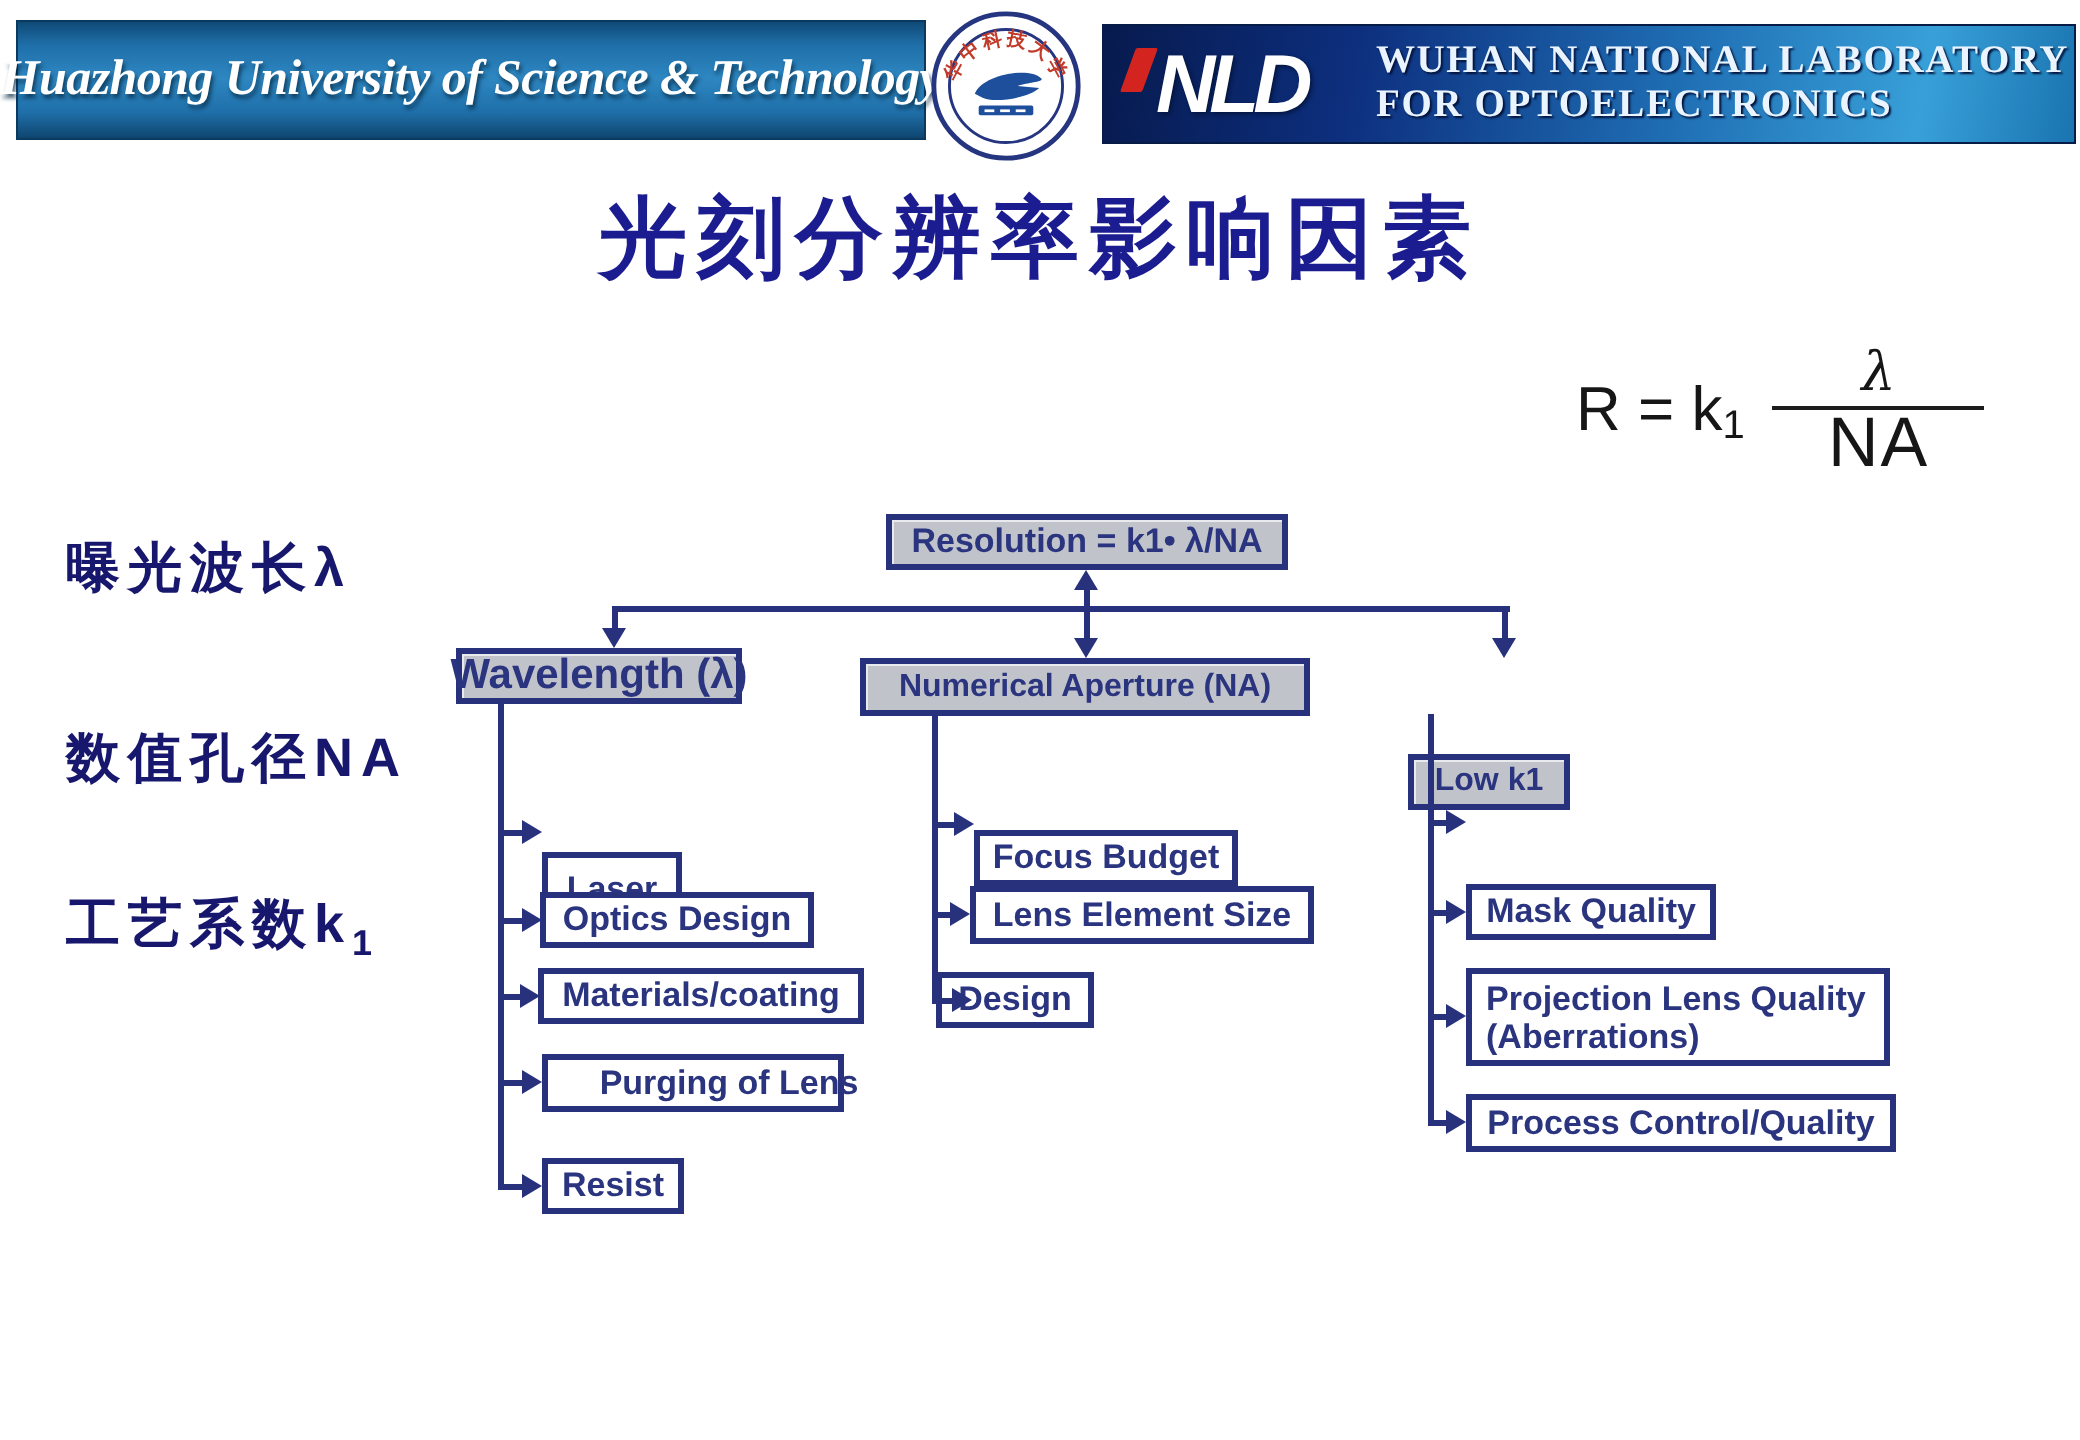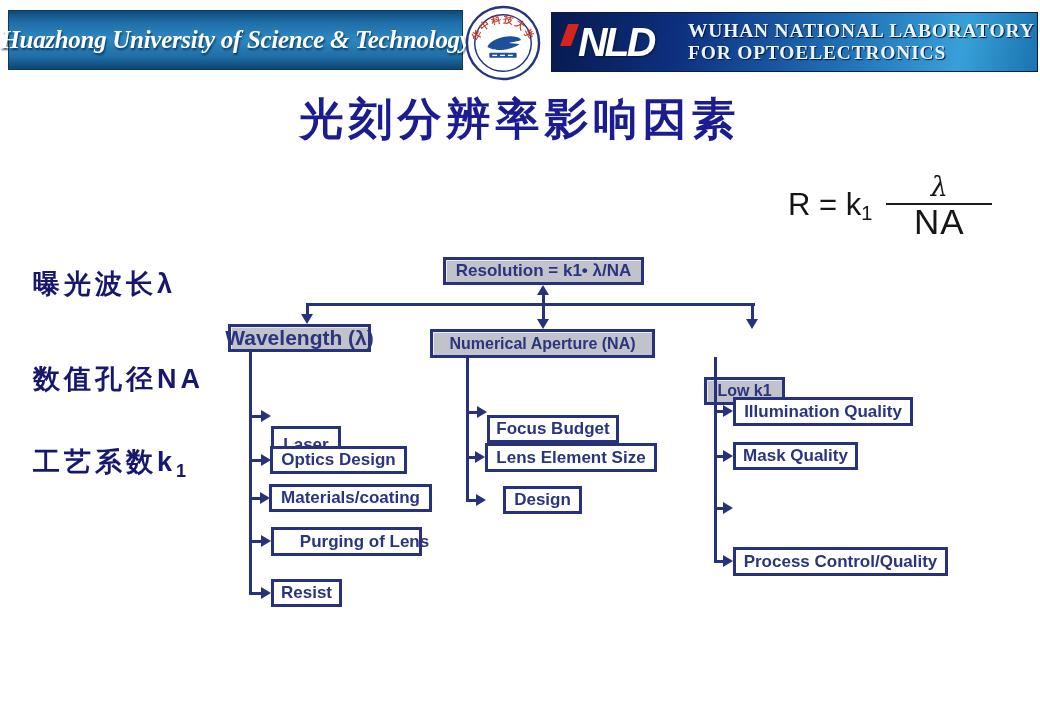--- a/index.html
+++ b/index.html
@@ -69,21 +69,21 @@
   .bx-wave{left:228px;top:324px;width:143px;height:28px;font-size:21px;}
   .bx-na{left:430px;top:329px;width:225px;height:29px;font-size:16px;}
   .bx-lowk1{left:704px;top:329px;width:81px;height:28px;font-size:16px;margin-top:48px;}
   .bx-laser{left:271px;top:426px;width:70px;height:37px;text-align:right;}
   .bx-optics{left:270px;top:446px;width:137px;height:28px;}
   .bx-materials{left:269px;top:484px;width:163px;height:28px;}
   .bx-purging{left:271px;top:527px;width:151px;height:29px;padding-left:36px;}
   .bx-resist{left:271px;top:579px;width:71px;height:28px;}
   .bx-focus{left:487px;top:415px;width:132px;height:28px;}
   .bx-lens{left:485px;top:443px;width:172px;height:29px;}
-  .bx-design{left:503px;top:486px;width:79px;height:28px;}
+  .bx-design{left:468px;top:486px;width:79px;height:28px;}
   .bx-illum{left:733px;top:397px;width:180px;height:29px;}
   .bx-mask{left:733px;top:442px;width:125px;height:28px;}
   .bx-proj{left:733px;top:484px;width:212px;height:49px;white-space:normal;
            justify-content:flex-start;padding-left:7px;line-height:19px;text-align:left;}
   .bx-process{left:733px;top:547px;width:215px;height:29px;}
   
   .ln{position:absolute;background:#27317c;}
   .arr-r{position:absolute;width:0;height:0;border-top:6px solid transparent;
          border-bottom:6px solid transparent;border-left:10px solid #27317c;}
   .arr-d{position:absolute;width:0;height:0;border-left:6px solid transparent;
@@ -151,22 +151,22 @@
   <div class="box bx-laser">Laser</div>
   <div class="box bx-optics">Optics Design</div>
   <div class="box bx-materials">Materials/coating</div>
   <div class="box bx-purging">Purging of Lens</div>
   <div class="box bx-resist">Resist</div>
 
   <div class="box bx-focus">Focus Budget</div>
   <div class="box bx-lens">Lens Element Size</div>
   <div class="box bx-design">Design</div>
 
-  <div class="box bx-illum">Illumination Quality</div>
   <div class="box bx-mask">Mask Quality</div>
+  <div class="box bx-proj">Projection Lens Quality (Aberrations)</div>
   <div class="box bx-process">Process Control/Quality</div>
 
   <div class="ln" style="left:306px;top:303px;width:449px;height:3px"></div>
 
   <div class="ln" style="left:542px;top:294px;width:3px;height:27px"></div>
   <div class="arr-u" style="left:537px;top:285px"></div>
   <div class="arr-d" style="left:537px;top:319px"></div>
 
   <div class="ln" style="left:306px;top:303px;width:3px;height:13px"></div>
   <div class="arr-d" style="left:301px;top:314px"></div>

